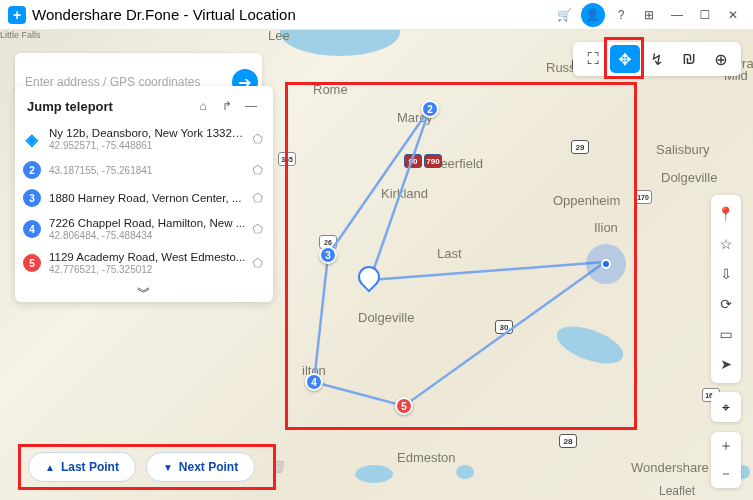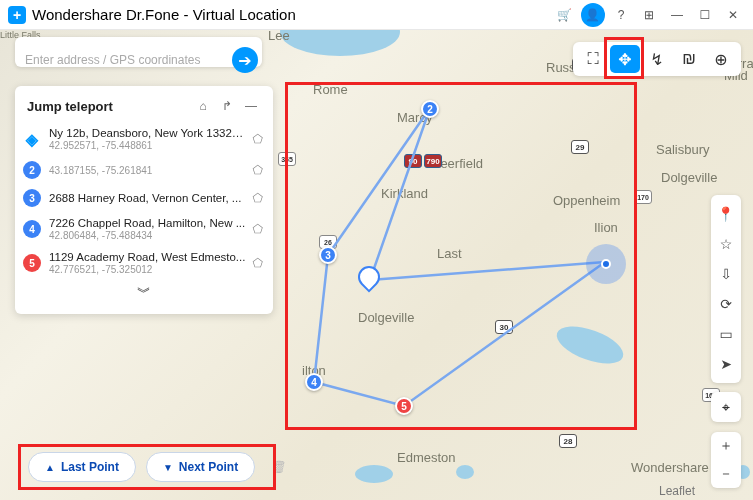--- a/index.html
+++ b/index.html
@@ -18,35 +18,35 @@
 .road-us { background: #fff; border: 1px solid #555; color: #333; }
 .road-i { background: #b03030; border: 1px solid #306090; }
 .road-ny { background: #fff; border: 1px solid #888; color: #333; font-size: 7px; }
 .route-svg { position: absolute; inset: 0; pointer-events: none; }
 .wp { position: absolute; width: 18px; height: 18px; border-radius: 50%; display: flex; align-items: center; justify-content: center; color: #fff; font-size: 10px; font-weight: 600; border: 2px solid #fff; box-shadow: 0 1px 3px rgba(0,0,0,.3); pointer-events: auto; }
 .wp-blue { background: #3b82f6; }
 .wp-red { background: #ef4444; }
 .endpoint { position: absolute; width: 40px; height: 40px; border-radius: 50%; background: rgba(59,130,246,.3); display: flex; align-items: center; justify-content: center; }
 .endpoint .dot { width: 10px; height: 10px; border-radius: 50%; background: #1e6fe8; border: 2px solid #fff; }
 .startpoint { position: absolute; width: 22px; height: 22px; background: #fff; border-radius: 50% 50% 50% 0; transform: rotate(-45deg); border: 2px solid #3b82f6; }
-.searchbox { position: absolute; top: 7px; left: 15px; width: 247px; height: 30px; background: #fff; border-radius: 6px; box-shadow: 0 1px 4px rgba(0,0,0,.15); display: flex; align-items: center; padding: 16px 4px 0 10px; }
+.searchbox { position: absolute; top: 23px; left: 15px; width: 247px; height: 42px; background: #fff; border-radius: 6px; box-shadow: 0 1px 4px rgba(0,0,0,.15); display: flex; align-items: center; padding: 16px 4px 0 10px; }
 .searchbox input { border: none; outline: none; flex: 1; font-size: 12px; color: #333; }
 .searchbox input::placeholder { color: #aaa; }
 .searchbox .go { width: 26px; height: 26px; border-radius: 50%; background: #0098ff; display: flex; align-items: center; justify-content: center; color: #fff; cursor: pointer; }
 .mode-bar { position: absolute; top: 12px; right: 12px; height: 34px; background: #fff; border-radius: 6px; box-shadow: 0 1px 4px rgba(0,0,0,.15); display: flex; align-items: center; padding: 0 4px; }
 .mode-btn { width: 30px; height: 28px; display: flex; align-items: center; justify-content: center; border-radius: 5px; margin: 0 1px; cursor: pointer; font-size: 16px; color: #333; }
 .mode-btn.active { background: #0098ff; color: #fff; }
 .mode-highlight { position: absolute; top: 7px; right: 109px; width: 40px; height: 42px; border: 3px solid #e22; pointer-events: none; }
 .side-toolbar { position: absolute; right: 12px; top: 165px; width: 30px; background: #fff; border-radius: 6px; box-shadow: 0 1px 4px rgba(0,0,0,.15); display: flex; flex-direction: column; align-items: center; padding: 4px 0; }
 .side-toolbar .t-btn { width: 26px; height: 26px; display: flex; align-items: center; justify-content: center; margin: 2px 0; font-size: 14px; color: #444; cursor: pointer; }
 .zoom-ctrl { position: absolute; right: 12px; bottom: 12px; width: 30px; background: #fff; border-radius: 6px; box-shadow: 0 1px 4px rgba(0,0,0,.15); display: flex; flex-direction: column; align-items: center; }
 .zoom-ctrl .t-btn { width: 28px; height: 28px; display: flex; align-items: center; justify-content: center; font-size: 14px; color: #444; cursor: pointer; }
 .locate-ctrl { position: absolute; right: 12px; bottom: 78px; width: 30px; height: 30px; background: #fff; border-radius: 6px; box-shadow: 0 1px 4px rgba(0,0,0,.15); display: flex; align-items: center; justify-content: center; font-size: 14px; cursor: pointer; }
 .leaflet-attr { position: absolute; right: 58px; bottom: 2px; font-size: 12px; color: #777; }
-.panel { position: absolute; top: 56px; left: 15px; width: 258px; background: #fff; border-radius: 6px; box-shadow: 0 2px 8px rgba(0,0,0,.15); padding: 10px 0 12px; }
+.panel { position: absolute; top: 56px; left: 15px; width: 258px; background: #fff; border-radius: 6px; box-shadow: 0 2px 8px rgba(0,0,0,.15); padding: 10px 0 0; }
 .panel-hdr { display: flex; align-items: center; padding: 0 12px 6px; }
 .panel-title { font-size: 13px; font-weight: 700; color: #222; flex: 1; }
 .panel-ic { width: 20px; height: 20px; display: flex; align-items: center; justify-content: center; font-size: 12px; color: #666; margin-left: 4px; cursor: pointer; }
 .item { display: flex; align-items: center; padding: 5px 10px 5px 8px; }
 .item .badge { width: 18px; height: 18px; border-radius: 50%; display: flex; align-items: center; justify-content: center; font-size: 10px; font-weight: 600; color: #fff; margin-right: 8px; flex-shrink: 0; }
 .item .pin { color: #0098ff; font-size: 16px; }
 .item .txt { flex: 1; min-width: 0; }
 .item .name { font-size: 11.5px; color: #222; white-space: nowrap; overflow: hidden; text-overflow: ellipsis; }
 .item .coord { font-size: 10px; color: #999; margin-top: 1px; }
 .item .fav { color: #888; font-size: 12px; cursor: pointer; margin-left: 4px; }
@@ -175,21 +175,21 @@
     <div class="item">
       <span class="badge wp-blue" style="background:#3b82f6">2</span>
       <div class="txt">
         <div class="coord">43.187155, -75.261841</div>
       </div>
       <span class="fav">⬠</span>
     </div>
     <div class="item">
       <span class="badge" style="background:#3b82f6">3</span>
       <div class="txt">
-        <div class="name">2688 Harney Road, Vernon Center, ...</div>
+        <div class="name">1880 Harney Road, Vernon Center, ...</div>
       </div>
       <span class="fav">⬠</span>
     </div>
     <div class="item">
       <span class="badge" style="background:#3b82f6">4</span>
       <div class="txt">
         <div class="name">7226 Chappel Road, Hamilton, New ...</div>
         <div class="coord">42.806484, -75.488434</div>
       </div>
       <span class="fav">⬠</span>

